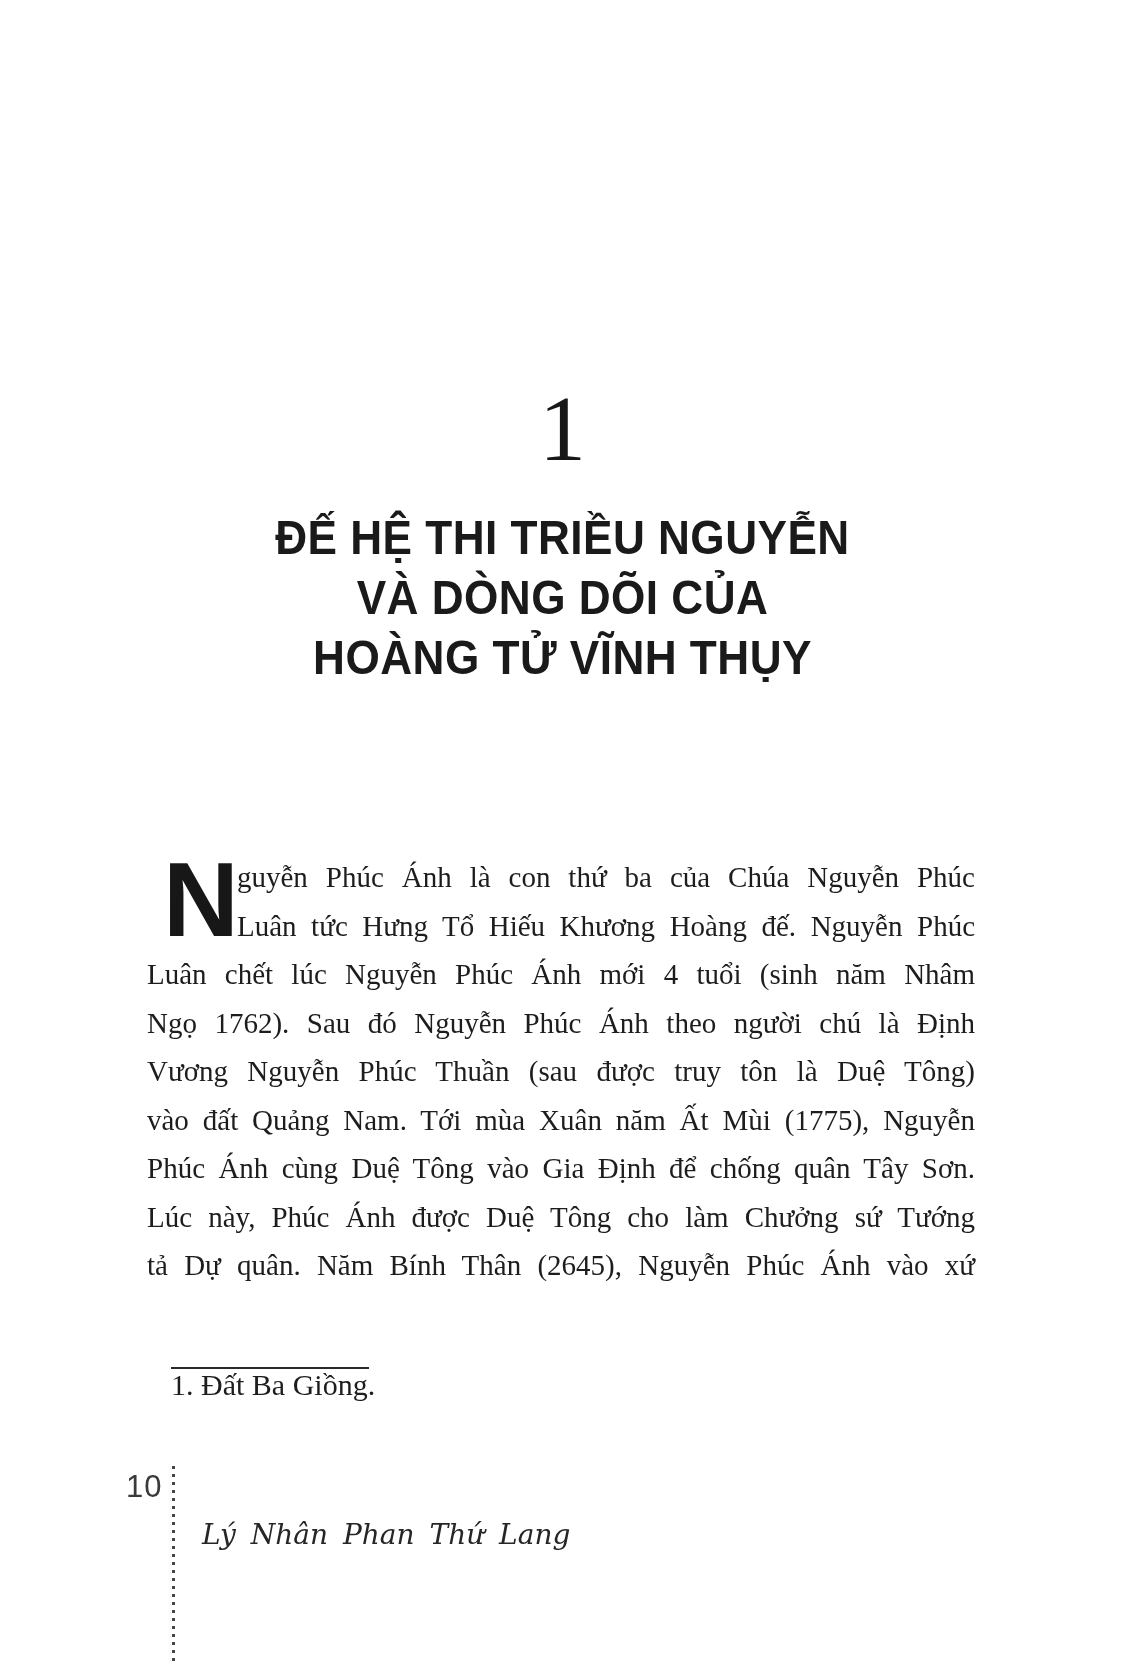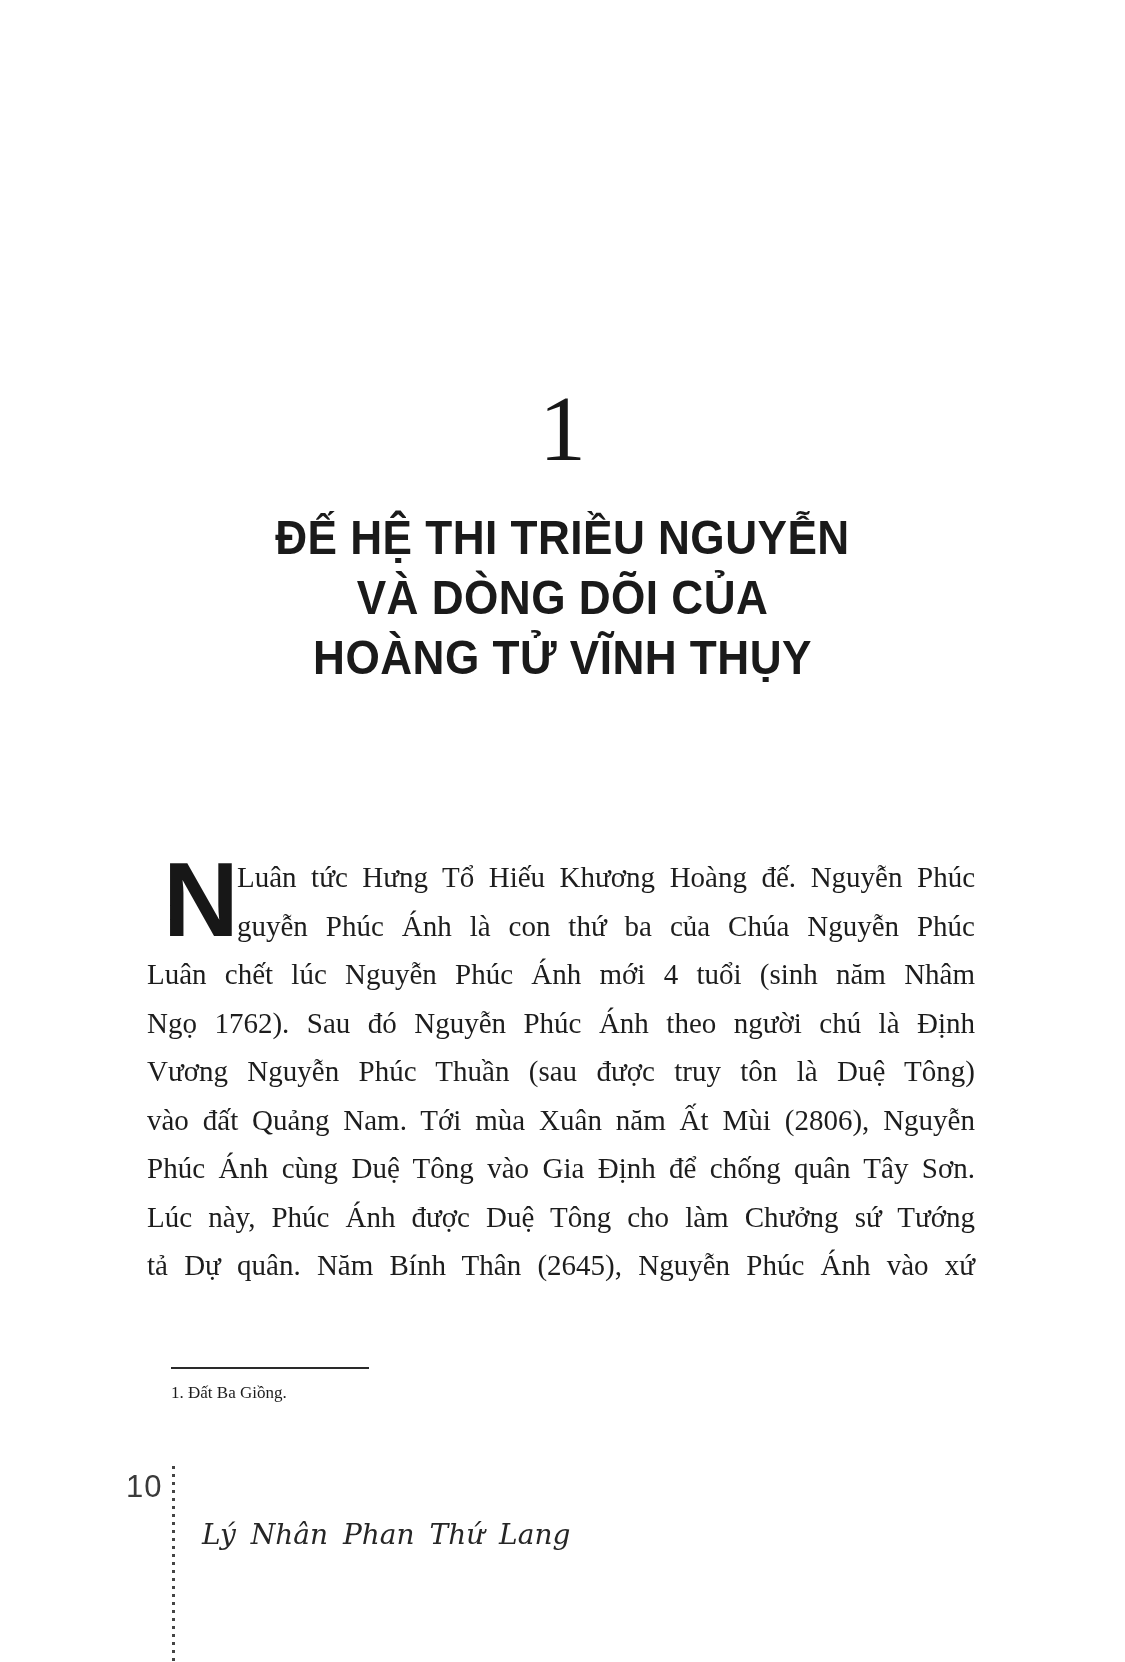--- a/index.html
+++ b/index.html
@@ -88,22 +88,21 @@
     left: 171px;
     font-family: "Liberation Serif", "DejaVu Serif", serif;
     color: #1d1d1d;
   }
   .footnote-rule {
     width: 198px;
     height: 2px;
     background: #2a2a2a;
   }
   .footnote-text {
-    margin-top: 8px;
-    font-size: 17px;
+    font-size: 30px;
     line-height: 31px;
   }
 
   
   .page-number {
     position: absolute;
     top: 1471px;
     left: 126px;
     font-family: "Liberation Sans", "DejaVu Sans", sans-serif;
     font-size: 31px;
@@ -144,26 +143,26 @@
   <div class="chapter-number">1</div>
 
   <h1 class="chapter-title">
     <span class="title-line">ĐẾ HỆ THI TRIỀU NGUYỄN</span>
     <span class="title-line">VÀ DÒNG DÕI CỦA</span>
     <span class="title-line">HOÀNG TỬ VĨNH THỤY</span>
   </h1>
 
   <div class="body-text">
     <span class="drop-cap">N</span>
+    <div class="line indent">guyễn Phúc Ánh là con thứ ba của Chúa Nguyễn Phúc</div>
     <div class="line indent">Luân tức Hưng Tổ Hiếu Khương Hoàng đế. Nguyễn Phúc</div>
-    <div class="line indent">guyễn Phúc Ánh là con thứ ba của Chúa Nguyễn Phúc</div>
     <div class="line">Luân chết lúc Nguyễn Phúc Ánh mới 4 tuổi (sinh năm Nhâm</div>
     <div class="line">Ngọ 1762). Sau đó Nguyễn Phúc Ánh theo người chú là Định</div>
     <div class="line">Vương Nguyễn Phúc Thuần (sau được truy tôn là Duệ Tông)</div>
-    <div class="line">vào đất Quảng Nam. Tới mùa Xuân năm Ất Mùi (2806), Nguyễn</div>
+    <div class="line">vào đất Quảng Nam. Tới mùa Xuân năm Ất Mùi (1775), Nguyễn</div>
     <div class="line">Phúc Ánh cùng Duệ Tông vào Gia Định để chống quân Tây Sơn.</div>
     <div class="line">Lúc này, Phúc Ánh được Duệ Tông cho làm Chưởng sứ Tướng</div>
     <div class="line">tả Dự quân. Năm Bính Thân (2645), Nguyễn Phúc Ánh vào xứ</div>
   </div>
 
   <div class="footnote">
     <div class="footnote-rule"></div>
     <div class="footnote-text">1. Đất Ba Giồng.</div>
   </div>
 

